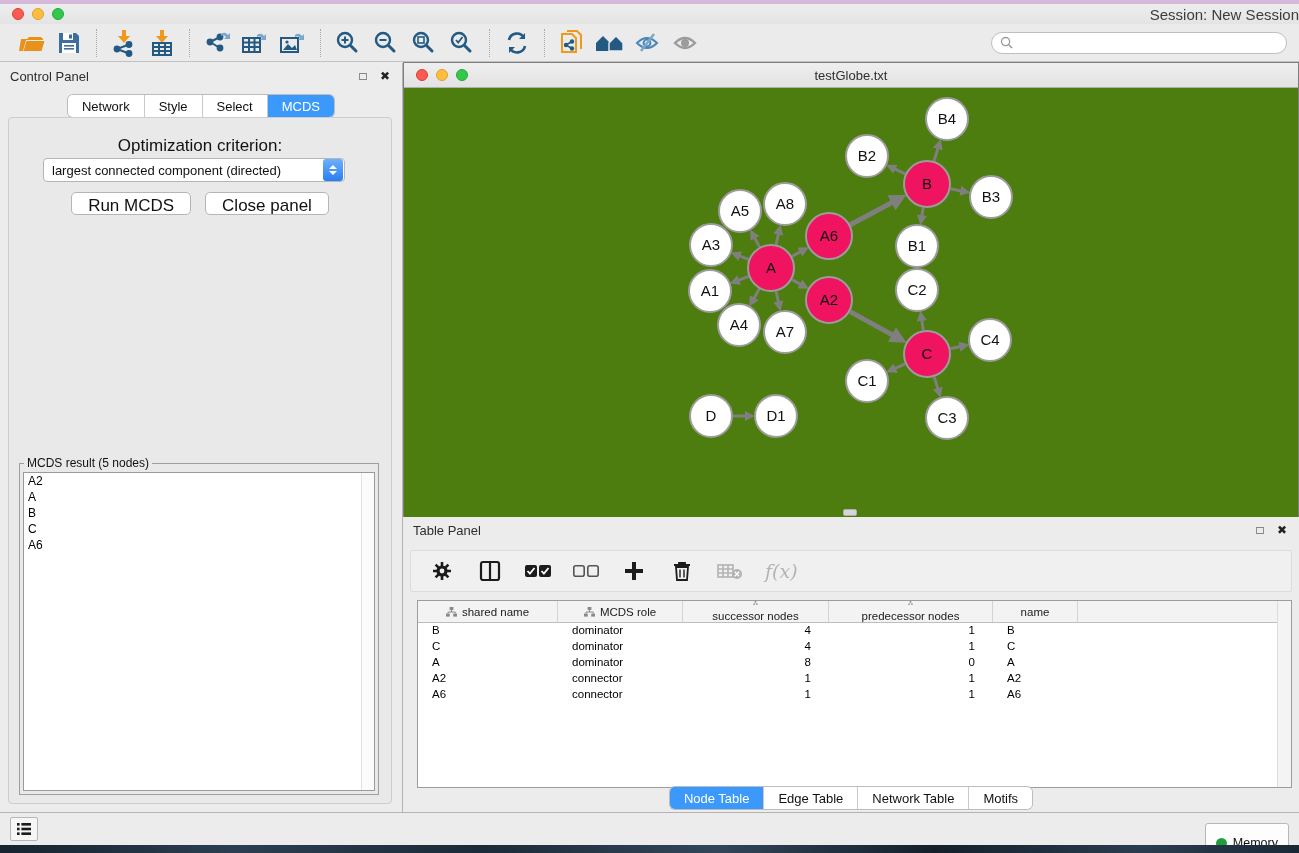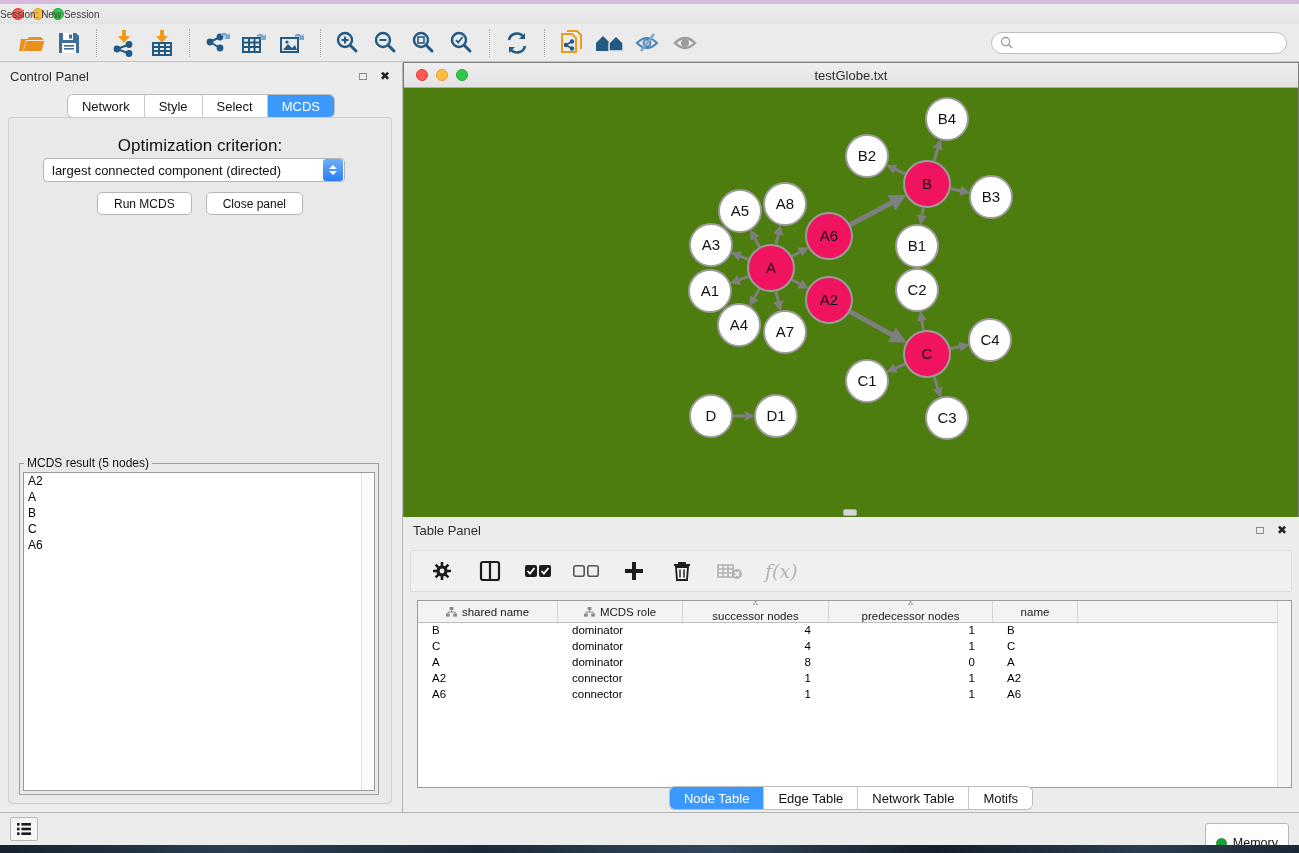--- a/index.html
+++ b/index.html
@@ -15,22 +15,22 @@
     position:absolute; top:4px; left:0; right:0; height:20px;
     background:linear-gradient(#ededed,#e4e4e4);
     display:flex; align-items:center;
   }
   .lights { display:flex; gap:8px; margin-left:12px; }
   .light { width:12px; height:12px; border-radius:50%; }
   .light.red { background:#fc5a52; border:1px solid #dd3e36; }
   .light.yellow { background:#fdbd3f; border:1px solid #dfa133; }
   .light.green { background:#34c84a; border:1px solid #24a838; }
   .titlebar .title {
-    position:absolute; left:0; right:0; text-align:left;
-    font-size:10px; color:#3c3c3c;
+    position:absolute; left:0; right:0; text-align:right;
+    font-size:15px; color:#3c3c3c;
   }
   
   .main-toolbar {
     position:absolute; top:24px; left:0; right:0; height:38px;
     background:#ebebeb; border-bottom:1px solid #c2c2c2;
     display:flex; align-items:center; padding:0 12px;
   }
   .tbtn { width:38px; height:32px; display:flex; align-items:center; justify-content:center; border-radius:4px; flex:0 0 auto; }
   .tsep { width:1px; height:28px; border-left:1px dotted #a9a9a9; margin:0 8px; flex:0 0 auto; }
   .searchbox {
@@ -70,21 +70,21 @@
   .opt-select .sel-stepper {
     width:20px; height:22px; margin-right:1px; background:linear-gradient(#6cb1fd,#2a7df1);
     border-radius:3px; display:flex; flex-direction:column; align-items:center; justify-content:center; gap:2px;
   }
   .chev { width:0; height:0; border-left:4px solid transparent; border-right:4px solid transparent; }
   .chev.up { border-bottom:4px solid #fff; }
   .chev.down { border-top:4px solid #fff; }
   .cp-buttons { position:absolute; top:74px; left:0; right:0; display:flex; justify-content:center; gap:14px; }
   .pushbtn {
     background:#fff; border:1px solid #b5b5b5; border-radius:5px;
-    font-size:12px; color:#111; padding:3px 16px; height:23px; font-family:inherit;
+    font-size:17px; color:#111; padding:3px 16px; height:23px; font-family:inherit;
   }
   .result-box {
     position:absolute; left:10px; right:12px; top:338px; bottom:8px;
     border:1px solid #9f9f9f; margin:0; padding:0;
   }
   .result-box legend { font-size:12px; color:#111; margin-left:4px; padding:0 3px; }
   .result-list {
     position:absolute; left:3px; right:3px; top:2px; bottom:3px;
     background:#fff; border:1px solid #9a9a9a; overflow:hidden;
   }

